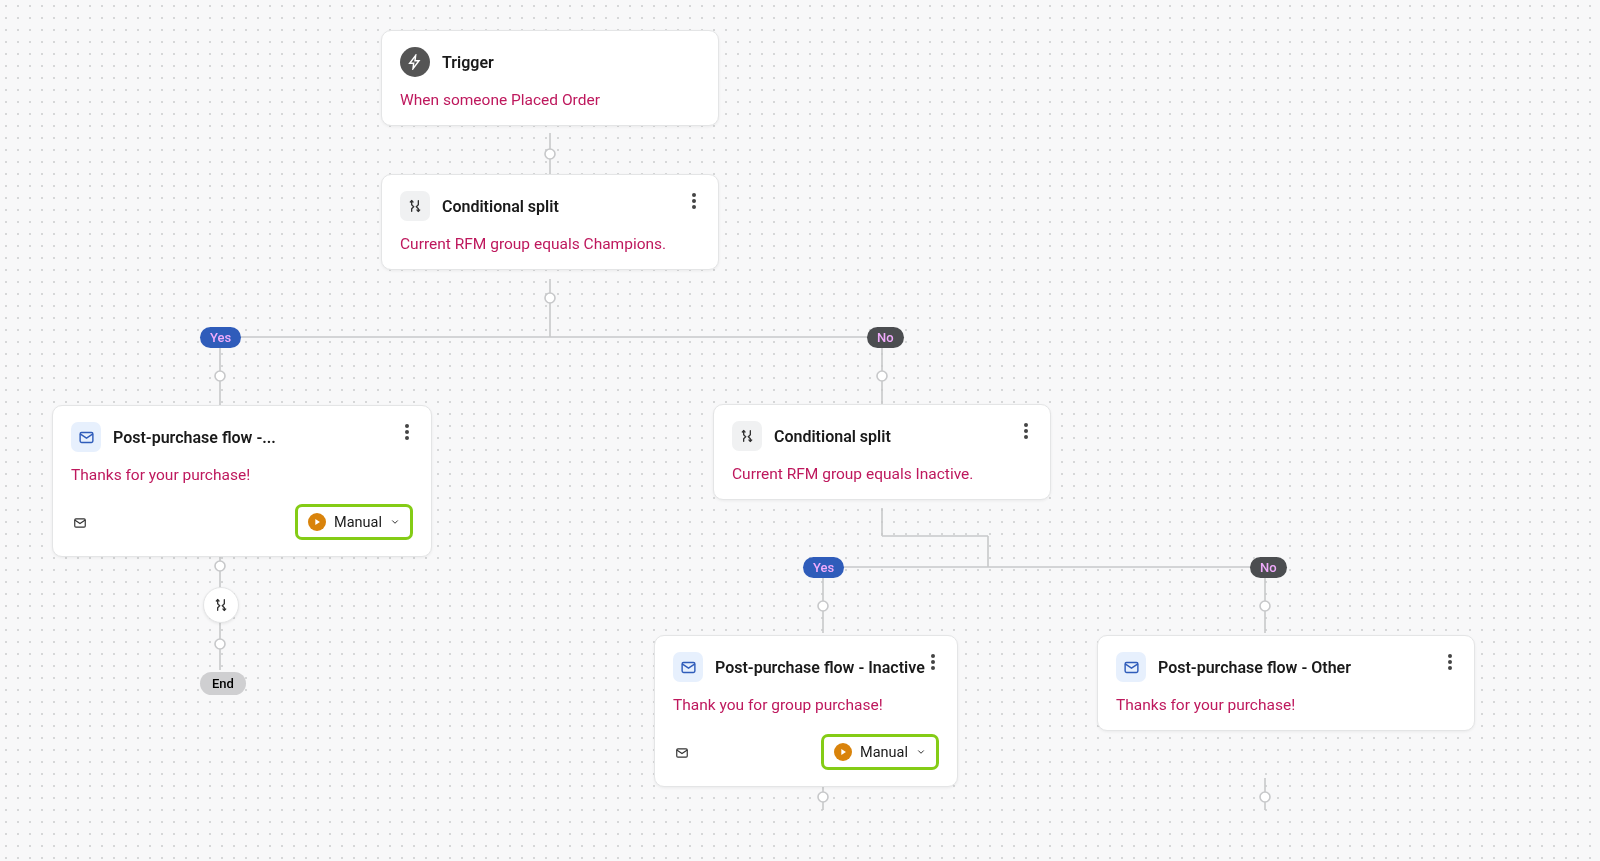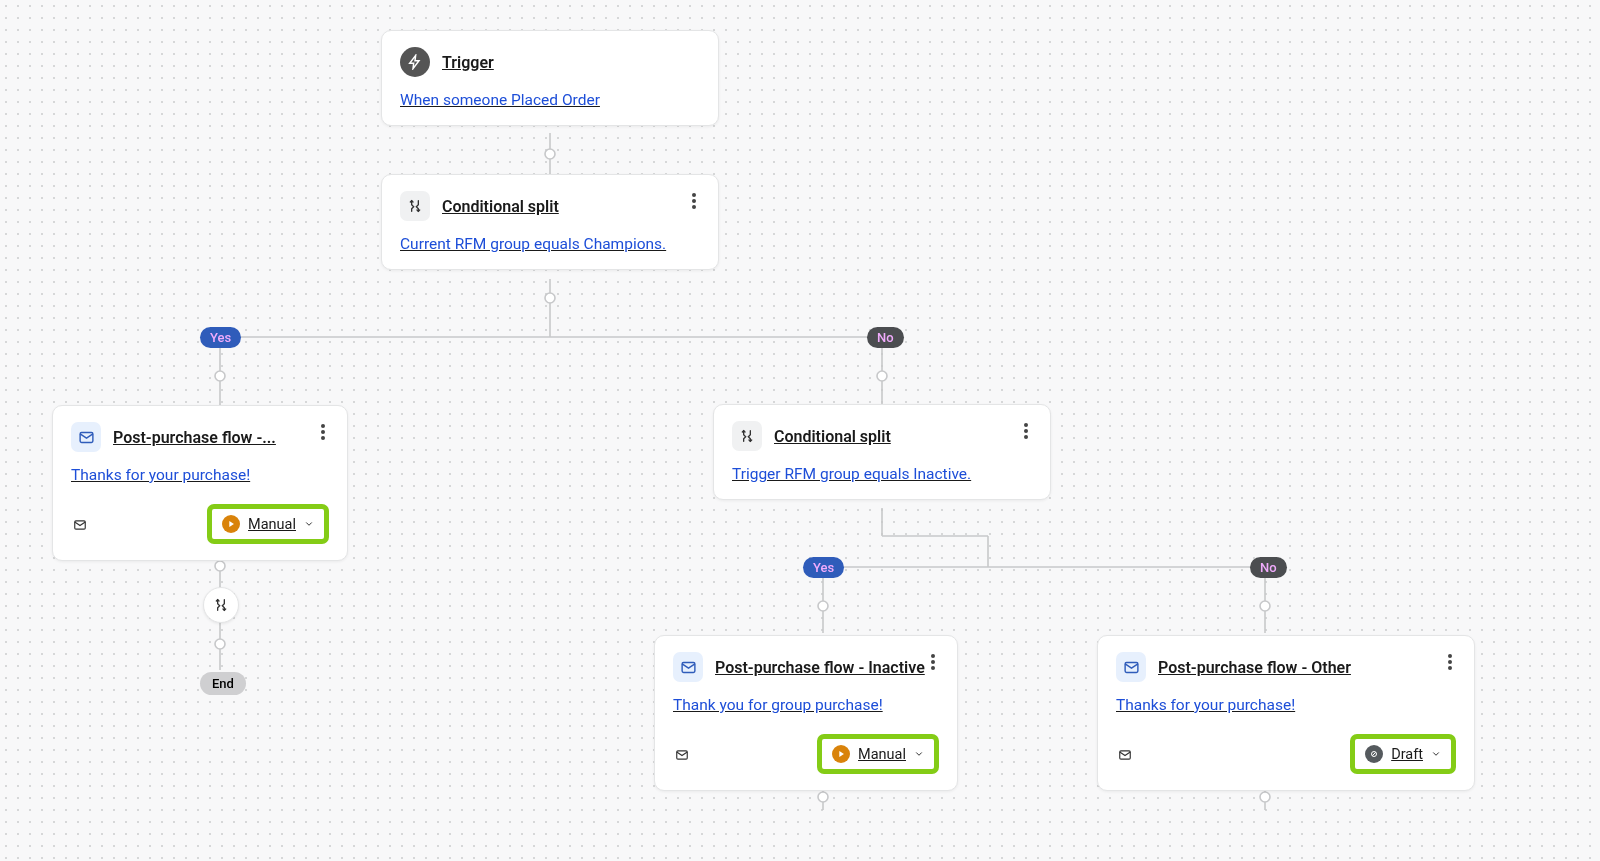--- a/index.html
+++ b/index.html
@@ -19,35 +19,34 @@
 
   
   .node {
     position:absolute;
     background:#ffffff;
     border:1px solid #e4e5e6;
     border-radius:10px;
     box-shadow:0 1px 3px rgba(0,0,0,0.06);
     box-sizing:border-box;
     padding:16px 18px;
-    text-decoration:underline;
   }
   .node-head {
     display:flex;
     align-items:center;
     gap:12px;
   }
   .node-title {
     font-weight:650;
     font-size:16px;
   }
   .node-text {
     margin-top:14px;
     font-size:15.5px;
-    color:#1d4ed8;
+    color:#be185d;
   }
   .node-menu {
     position:absolute;
     top:14px;
     right:12px;
     width:24px;
     height:24px;
     border-radius:6px;
     display:flex;
     align-items:center;
@@ -70,21 +69,21 @@
 
   
   .card-footer {
     display:flex;
     align-items:center;
     justify-content:space-between;
     margin-top:20px;
   }
   .status-pill {
     display:flex; align-items:center; gap:8px;
-    border:5px solid #84cc16;
+    border:3px solid #84cc16;
     background:#fff;
     border-radius:7px;
     font-size:14.5px;
     padding:6px 10px;
     cursor:pointer;
   }
   .status-dot {
     width:18px; height:18px; border-radius:50%;
     display:flex; align-items:center; justify-content:center;
   }
@@ -210,21 +209,21 @@
     </div>
     <div class="node-text">Current RFM group equals Champions.</div>
     <div class="node-menu">
         <span class="kebab-dot"></span>
       </div>
   </div>
 
   <div class="pill pill-yes" style="left:200px; top:327px;">Yes</div>
   <div class="pill pill-no" style="left:867px; top:327px;">No</div>
 
-  <div class="node" style="left:52px; top:405px; width:296px;">
+  <div class="node" style="left:52px; top:405px; width:380px;">
     <div class="node-head">
       <div class="icon-square" style="background:#e7f0fd">
         <svg width="17" height="17" viewBox="0 0 24 24" fill="none" stroke="#2f5cba" stroke-width="2" stroke-linejoin="round">
             <rect x="3" y="5" width="18" height="14" rx="2"></rect>
             <path d="M3 7l9 6 9-6"></path>
           </svg>
       </div>
       <div class="node-title trunc">Post-purchase flow -...</div>
     </div>
     <div class="node-text">Thanks for your purchase!</div>
@@ -269,21 +268,21 @@
       <div class="icon-square" style="background:#f0f1f2">
         <svg width="16" height="16" viewBox="0 0 24 24" fill="none" stroke="#333" stroke-width="2" stroke-linecap="round">
             <path d="M7 4v6l3 3-3 3v4"></path>
             <path d="M17 4v6l-3 3 3 3v4"></path>
             <path d="M5 6l2-2 2 2"></path>
             <path d="M19 18l-2 2-2-2"></path>
           </svg>
       </div>
       <div class="node-title">Conditional split</div>
     </div>
-    <div class="node-text">Trigger RFM group equals Inactive.</div>
+    <div class="node-text">Current RFM group equals Inactive.</div>
     <div class="node-menu">
         <span class="kebab-dot"></span>
       </div>
   </div>
 
   <div class="pill pill-yes" style="left:803px; top:557px;">Yes</div>
   <div class="pill pill-no" style="left:1250px; top:557px;">No</div>
 
   <div class="node" style="left:654px; top:635px; width:304px;">
     <div class="node-head">
@@ -326,40 +325,18 @@
     <div class="node-head">
       <div class="icon-square" style="background:#e7f0fd">
         <svg width="17" height="17" viewBox="0 0 24 24" fill="none" stroke="#2f5cba" stroke-width="2" stroke-linejoin="round">
             <rect x="3" y="5" width="18" height="14" rx="2"></rect>
             <path d="M3 7l9 6 9-6"></path>
           </svg>
       </div>
       <div class="node-title">Post-purchase flow - Other</div>
     </div>
     <div class="node-text">Thanks for your purchase!</div>
-    <div class="card-footer">
-      <span class="mini-icon">
-        <svg width="18" height="14" viewBox="0 0 24 24" fill="none" stroke="#333" stroke-width="2">
-            <rect x="3" y="5" width="18" height="14" rx="2"></rect>
-            <path d="M3 7l9 6 9-6"></path>
-          </svg>
-      </span>
-      <div class="status-pill">
-        <span class="status-dot" style="background:#555a5e">
-          <svg width="10" height="10" viewBox="0 0 24 24" fill="none" stroke="#fff" stroke-width="2.4">
-              <circle cx="12" cy="12" r="6"></circle>
-              <line x1="8" y1="16" x2="16" y2="8"></line>
-            </svg>
-        </span>
-        <span>Draft</span>
-        <span class="chev">
-          <svg width="10" height="10" viewBox="0 0 24 24" fill="none" stroke="#333" stroke-width="2.4" stroke-linecap="round">
-              <path d="M6 9l6 6 6-6"></path>
-            </svg>
-        </span>
-      </div>
-    </div>
     <div class="node-menu">
         <span class="kebab-dot"></span>
       </div>
   </div>
 
 </div>
 
 </body></html>

